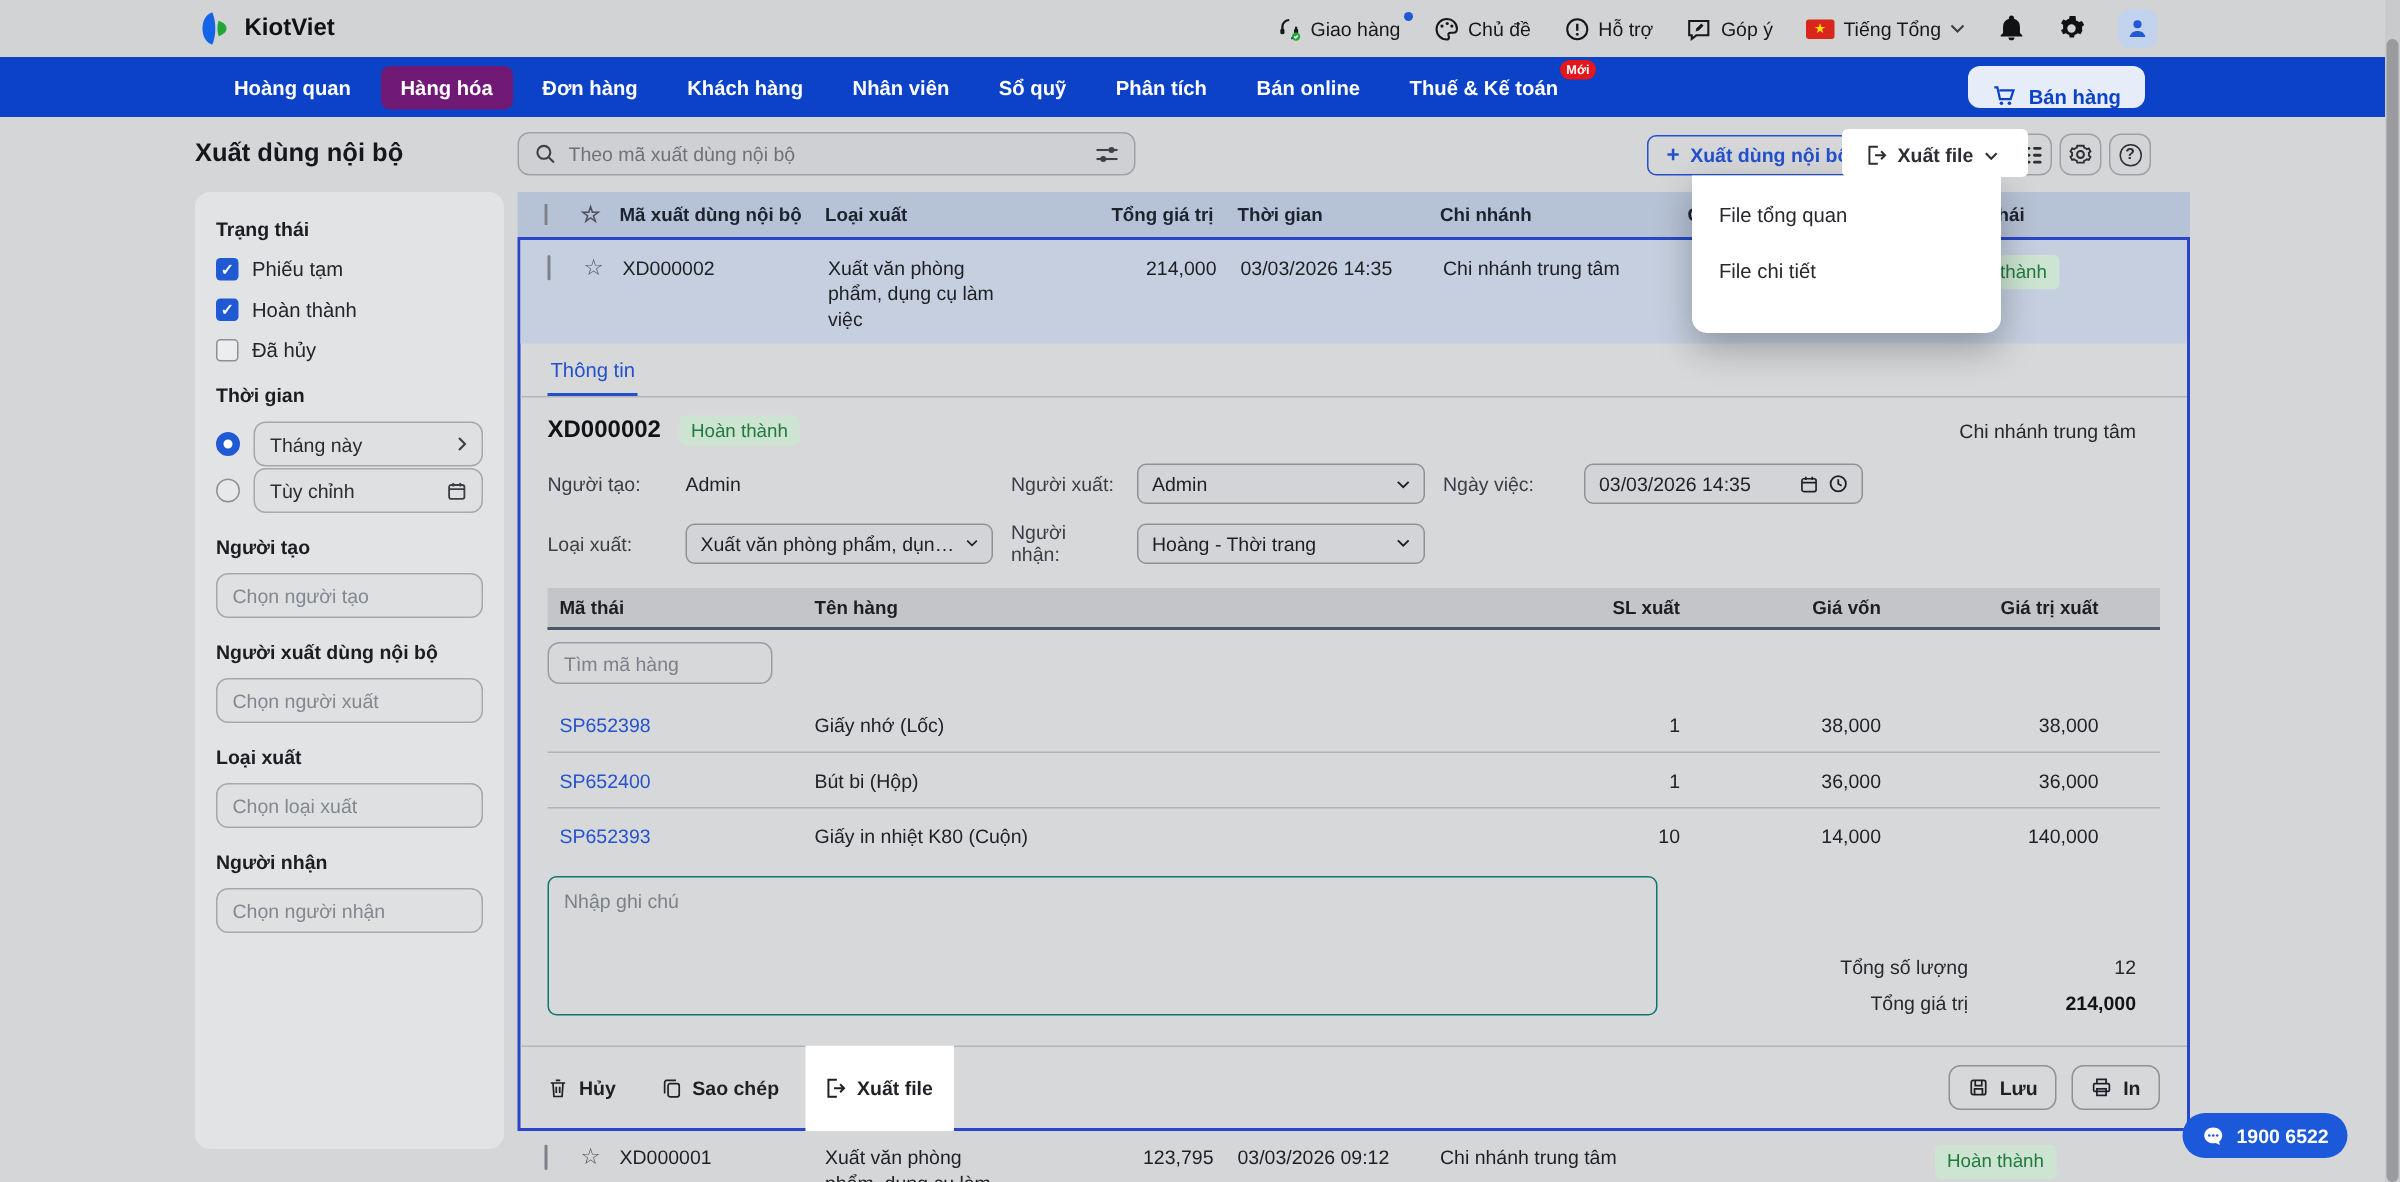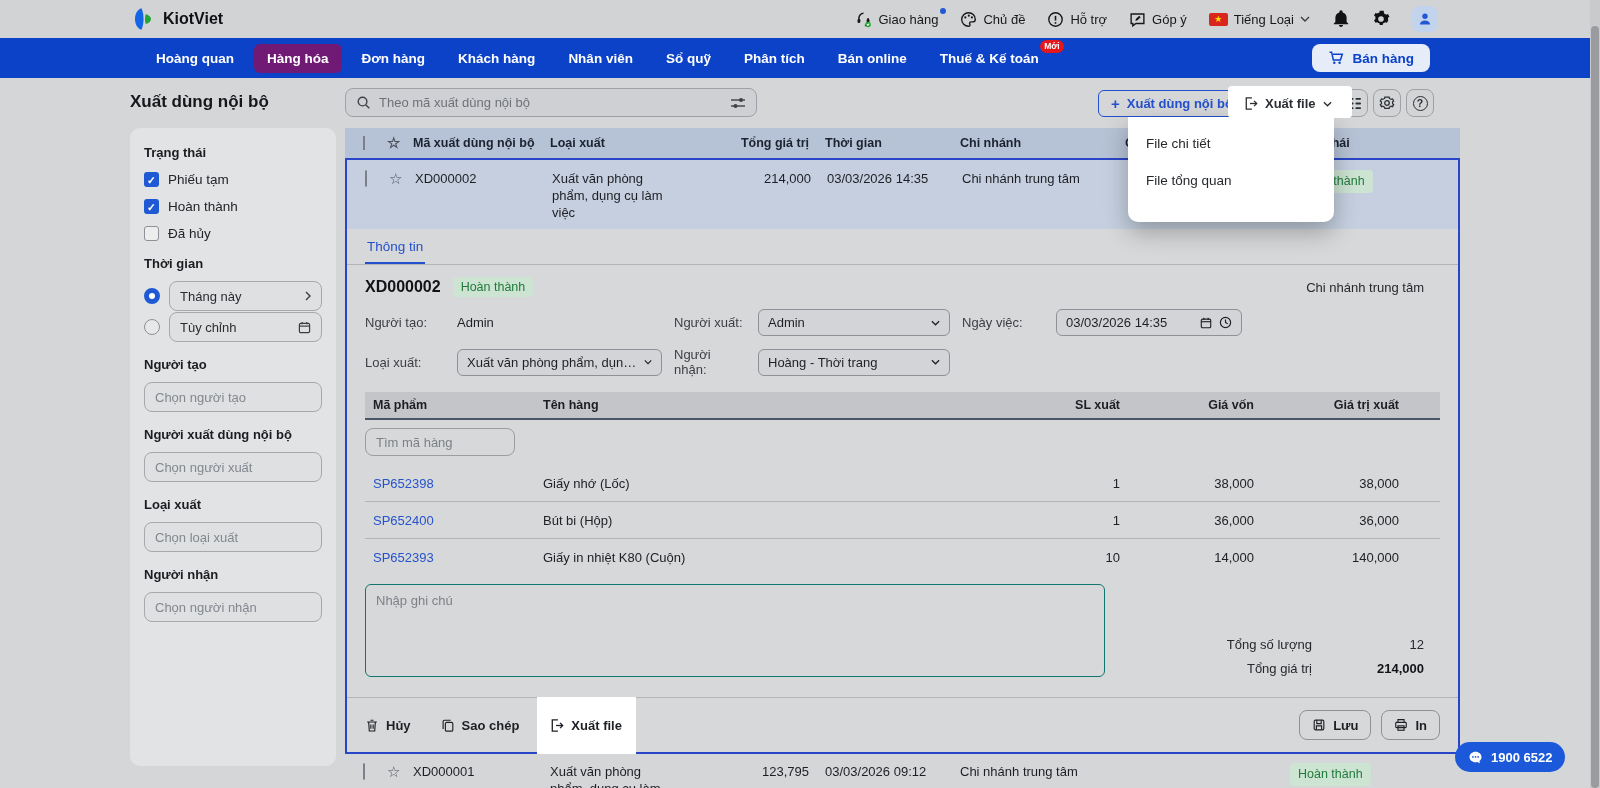--- a/index.html
+++ b/index.html
@@ -32,21 +32,21 @@
   .nav {
     position:absolute; top:38px; left:0; width:1600px; height:40px;
     background:#0b42c8; display:flex; align-items:center; padding-left:143px; gap:7px;
   }
   .nav-tab { position:relative; color:#fff; font-weight:700; font-size:13.5px; padding:7px 13px; border-radius:6px; white-space:nowrap; }
   .nav-tab.active { background:#701a75; }
   .nav-badge { position:absolute; top:-4px; right:-12px; background:#e3171c; color:#fff; font-size:8.5px; font-weight:700; padding:1.5px 4px; border-radius:7px; }
   .sell-btn {
     position:absolute; right:170px; top:6px; height:28px; border-radius:8px;
     background:#e7ecf9; color:#0b42c8; font-weight:700; font-size:13.5px;
-    display:flex; align-items:center; gap:8px; padding:0 16px;
+    display:flex; align-items:flex-end; gap:8px; padding:0 16px;
   }
 
   
   .page-title { position:absolute; left:130px; top:92px; font-size:17px; font-weight:700; color:#15171a; }
   .filter-card {
     position:absolute; left:130px; top:128px; width:206px; height:638px;
     background:#e2e3e5; border-radius:10px; padding:15px 14px;
   }
   .f-title { font-weight:700; font-size:13px; color:#1b1d21; margin:15px 0 10px; }
   .f-title:first-child { margin-top:2px; }
@@ -213,21 +213,21 @@
       <span>
         <svg width="17" height="17" viewBox="0 0 16 16">
             <path d="M2 2.8h12v9H6.5L3.6 14v-2.2H2Z" fill="none" stroke="#17181a" stroke-width="1.3"></path>
             <path d="m6 9.4.6-2 3-3 1.4 1.4-3 3z" fill="#17181a"></path>
           </svg>
       </span>
       <span>Góp ý</span>
     </div>
     <div class="tb-item">
       <span class="flag">★</span>
-      <span>Tiếng Loại</span>
+      <span>Tiếng Tổng</span>
       <span class="chev">
         <svg width="10" height="6" viewBox="0 0 10 6">
             <polyline points="1,1 5,5 9,1" fill="none" stroke="#17181a" stroke-width="1.4"></polyline>
           </svg>
       </span>
     </div>
     <span>
       <svg width="18" height="18" viewBox="0 0 16 16">
           <path fill="#111214" d="M8 15a1.8 1.8 0 0 0 1.8-1.7H6.2A1.8 1.8 0 0 0 8 15Zm5-4.4V7a5 5 0 0 0-3.5-4.8v-.4a1.5 1.5 0 0 0-3 0v.4A5 5 0 0 0 3 7v3.6L1.6 12v.7h12.8V12Z"></path>
         </svg>
@@ -383,22 +383,22 @@
   <svg width="16" height="16" viewBox="0 0 16 16">
       <path fill="none" stroke="#2b2e33" stroke-width="1.3" d="M13.9 9c.1-.3.1-.7.1-1s0-.7-.1-1l1.2-.9-1.2-2.2-1.5.5c-.5-.5-1.1-.8-1.8-1L10.3 2H5.7l-.3 1.4c-.7.2-1.3.5-1.8 1l-1.5-.5L.9 6.1 2.1 7c-.1.3-.1.7-.1 1s0 .7.1 1l-1.2.9 1.2 2.2 1.5-.5c.5.5 1.1.8 1.8 1l.3 1.4h4.6l.3-1.4c.7-.2 1.3-.5 1.8-1l1.5.5 1.2-2.2Z" transform="scale(.94) translate(.5 .3)"></path>
       <circle cx="8" cy="8" r="2.3" fill="none" stroke="#2b2e33" stroke-width="1.3"></circle>
     </svg>
 </div>
 <div class="icon-btn" style="left:1406px;">
   <span class="circle-q">?</span>
 </div>
 
 <div class="dropdown">
+  <div class="dd-item">File tổng quan</div>
   <div class="dd-item">File chi tiết</div>
-  <div class="dd-item">File tổng quan</div>
 </div>
 
 <div class="main-table">
 
   <div class="t-grid t-head">
     <div class="t-cell"><span class="hd-cb"></span></div>
     <div class="t-cell"><span class="star">☆</span></div>
     <div class="t-cell">Mã xuất dùng nội bộ</div>
     <div class="t-cell">Loại xuất</div>
     <div class="t-cell t-right">Tổng giá trị</div>
@@ -476,21 +476,21 @@
           <svg width="9" height="6" viewBox="0 0 10 6">
               <polyline points="1,1 5,5 9,1" fill="none" stroke="#1e2025" stroke-width="1.4"></polyline>
             </svg>
         </div>
         <div></div>
           <div></div>
       </div>
 
       <div class="items">
         <div class="i-grid i-head">
-          <div class="i-cell">Mã phẩm</div>
+          <div class="i-cell">Mã thái</div>
           <div class="i-cell">Tên hàng</div>
           <div class="i-cell t-right">SL xuất</div>
           <div class="i-cell t-right">Giá vốn</div>
           <div class="i-cell t-right">Giá trị xuất</div>
         </div>
         <div class="i-filter">
           <input class="i-input" style="width: 150px;" placeholder="Tìm mã hàng">
         </div>
         <div class="i-grid i-row">
           <div class="i-cell link">SP652398</div>

